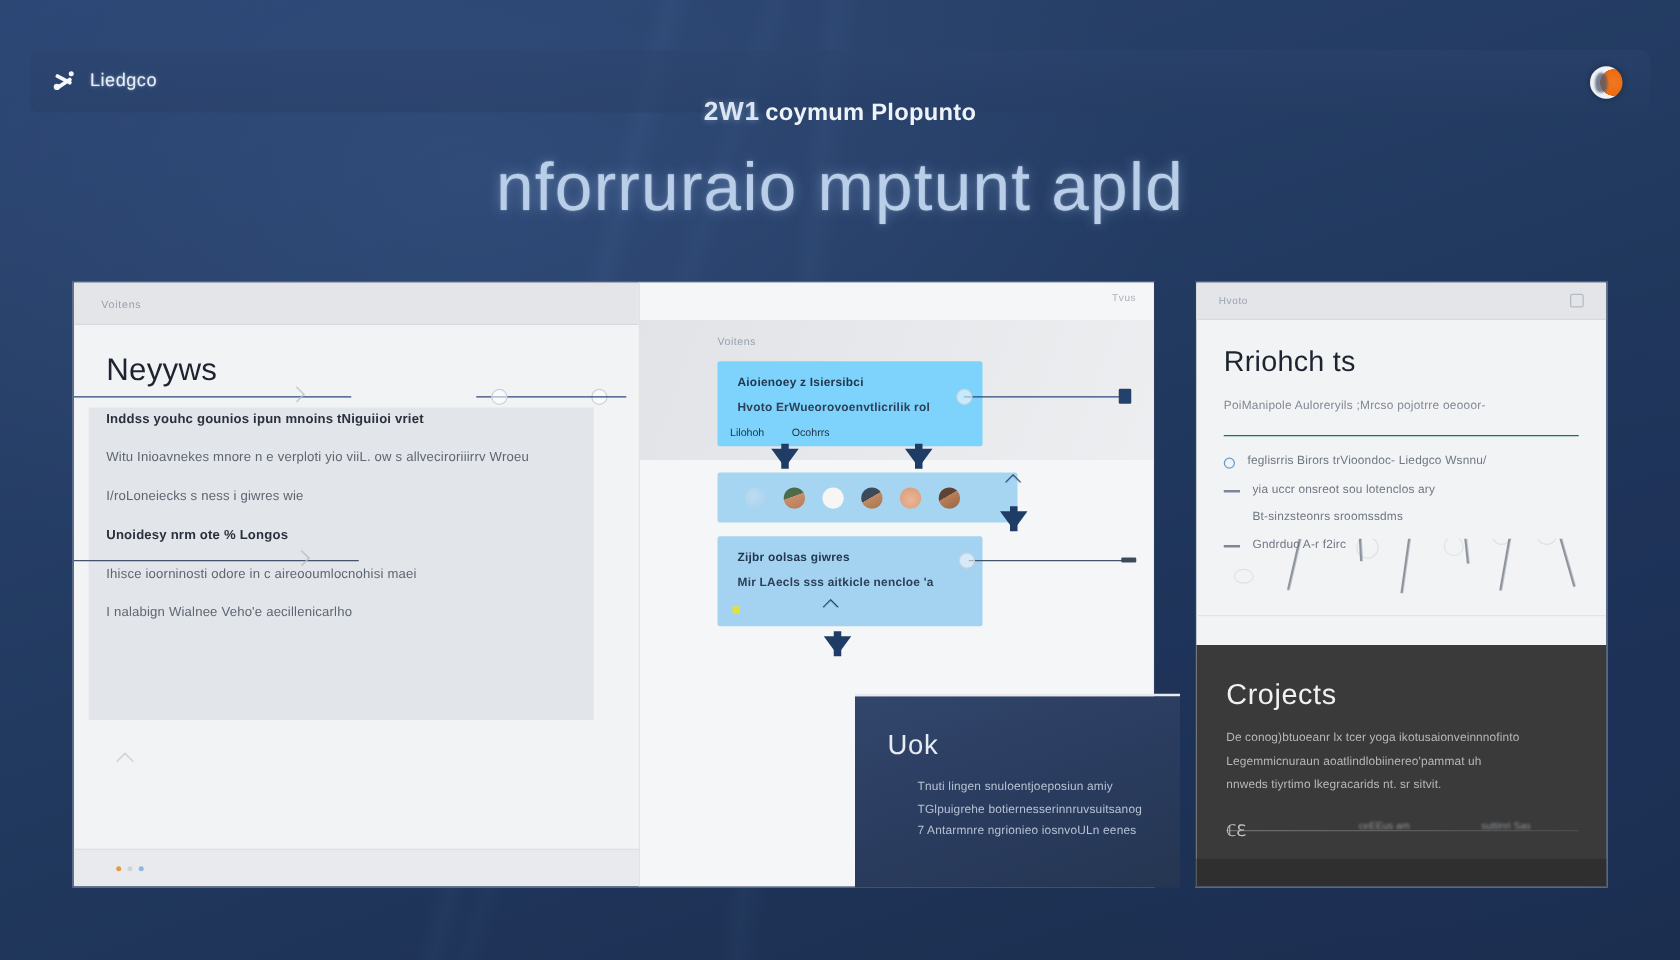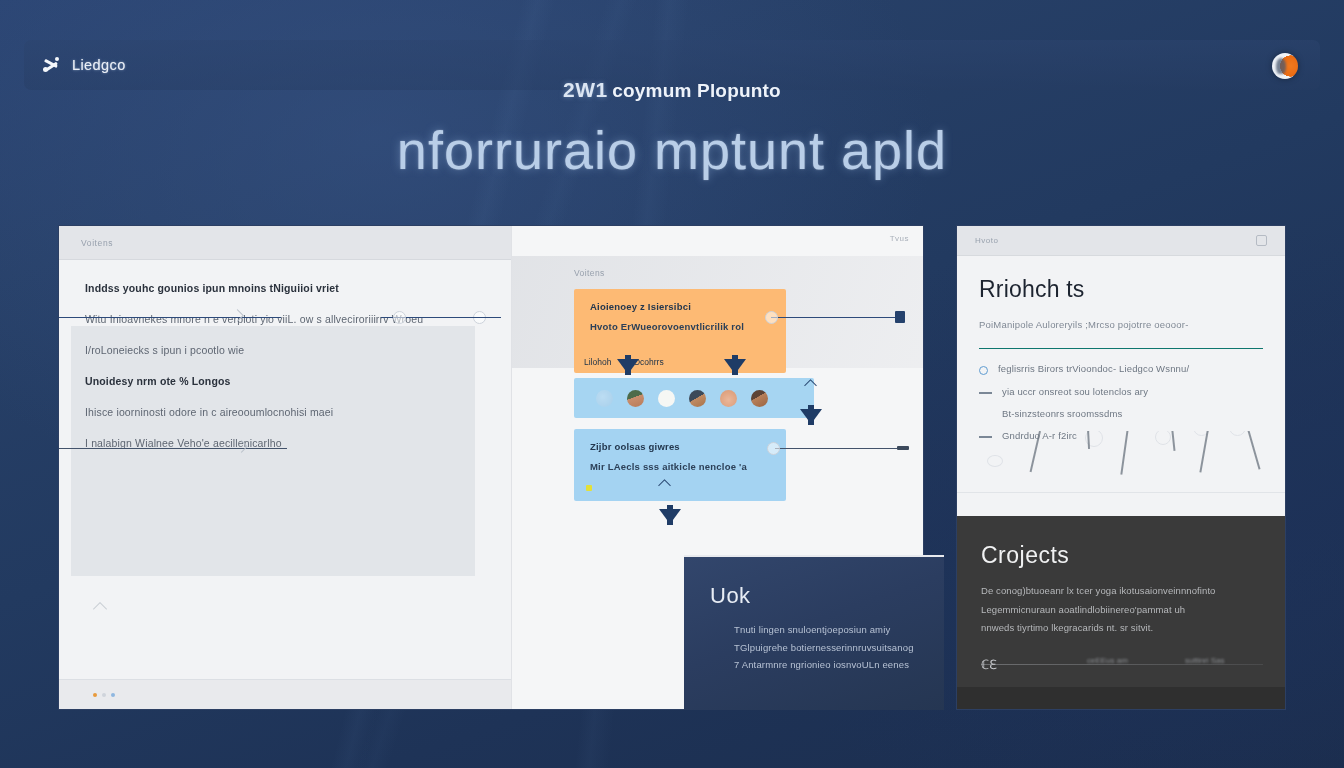--- a/index.html
+++ b/index.html
@@ -174,21 +174,21 @@
     background: linear-gradient(110deg, rgba(222,224,228,.85), rgba(232,233,236,.6));
   }
   .mid-label {
     position: absolute; left: 62px; top: 42px;
     font-size: 8.5px; color: #97a0ac; letter-spacing: .4px; filter: blur(0.5px);
   }
 
   .node {
     position: absolute; border-radius: 2px; padding: 12px 16px;
   }
-  .node.primary { background: #fdba74; left: 62px; top: 63px; width: 212px; height: 84px; }
+  .node.primary { background: #7dd3fc; left: 62px; top: 63px; width: 212px; height: 68px; }
   .node.list    { background: #a6d5f2; left: 62px; top: 152px; width: 240px; height: 40px; }
   .node.second  { background: #a4d3f2; left: 62px; top: 203px; width: 212px; height: 72px; }
 
   .node .nl {
     font-size: 9.5px; color: #23374e; letter-spacing: .2px;
     margin-bottom: 9px; white-space: nowrap; filter: blur(0.45px); font-weight: 600;
   }
   .node .nl.sub { color: #2c4058; font-weight: 700; }
   .node-tags {
     position: absolute; left: 10px; bottom: 6px; display: flex; gap: 22px;
@@ -360,23 +360,24 @@
       <span class="ch-title">Voitens</span>
       <span class="ch-right">
         <span class="ch-chevron"></span>
         <span class="ch-doc"></span>
       </span>
     </div>
 
     <div class="shade-block"></div>
 
     <div class="left-inner">
+      <h2>Neyyws</h2>
       <div class="txtline strong">Inddss youhc gounios ipun mnoins tNiguiioi vriet</div>
       <div class="txtline">Witu Inioavnekes mnore n e verploti yio viiL. ow s allveciroriiirrv Wroeu</div>
-      <div class="txtline">I/roLoneiecks s ipun i pcootlo   wie</div>
+      <div class="txtline">I/roLoneiecks s ness i giwres   wie</div>
       <div class="txtline strong">Unoidesy nrm ote % Longos</div>
       <div class="txtline">Ihisce ioorninosti odore in c aireooumlocnohisi maei</div>
       <div class="txtline">I nalabign  Wialnee Veho'e aecillenicarlho</div>
     </div>
 
     <div class="left-ghost-row">
       <span class="dash"></span>
       <span class="gtext">Ulnsecinnve I  Unnlaiioees ve.c  aninre.nrouoplicoonh</span>
     </div>
     <div class="left-caret"></div>

